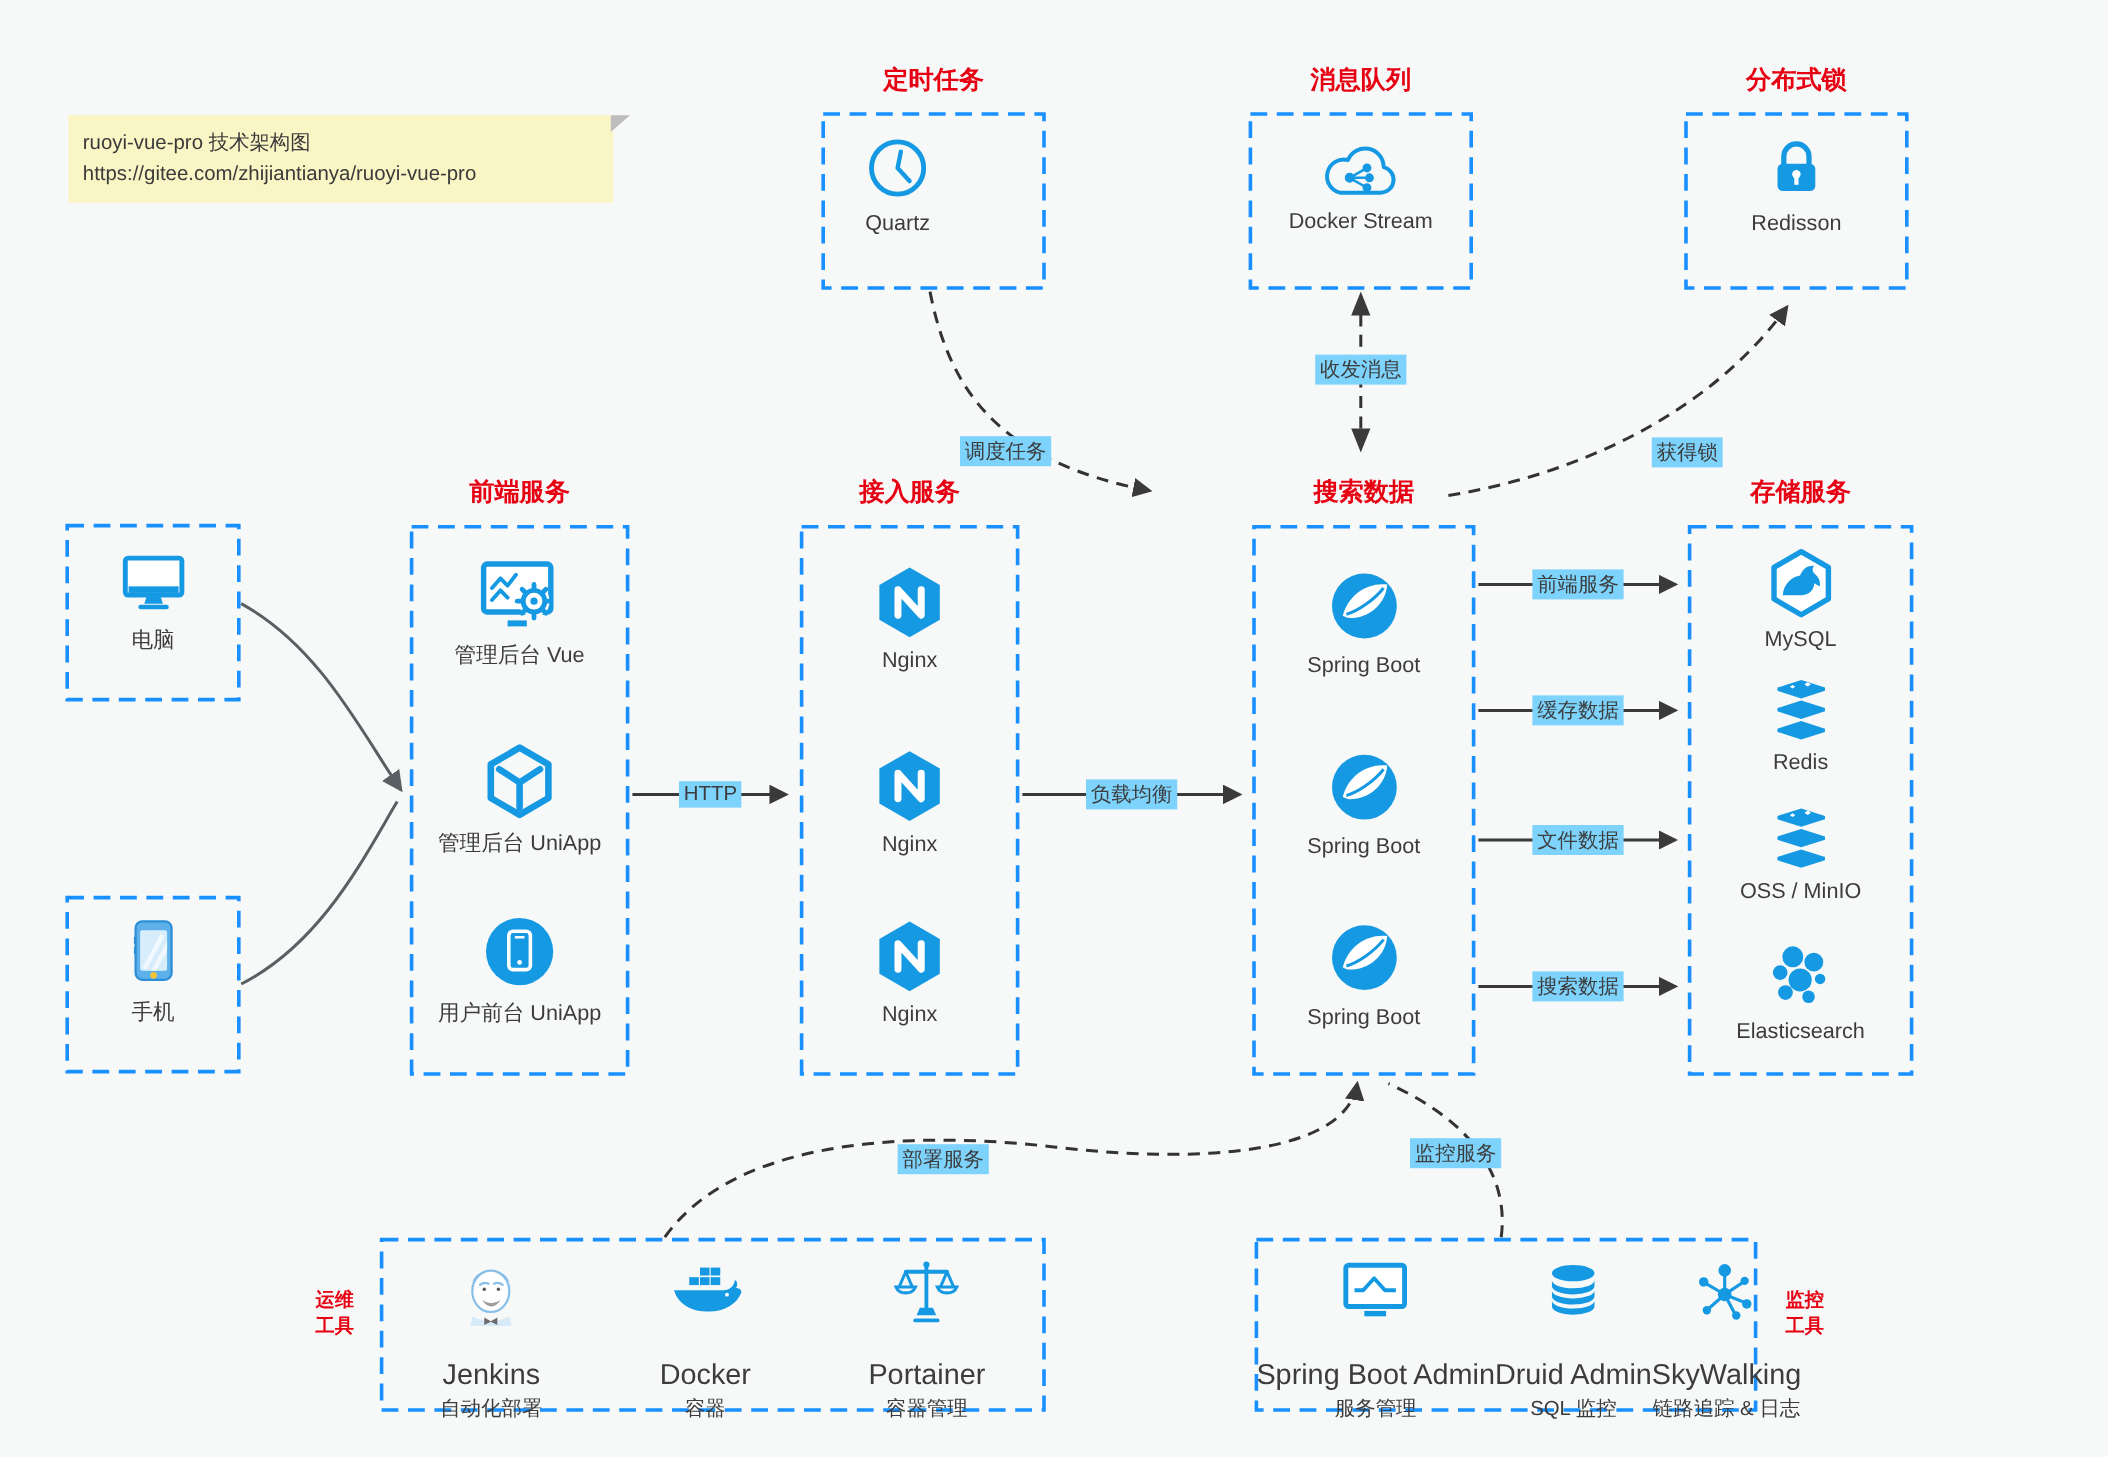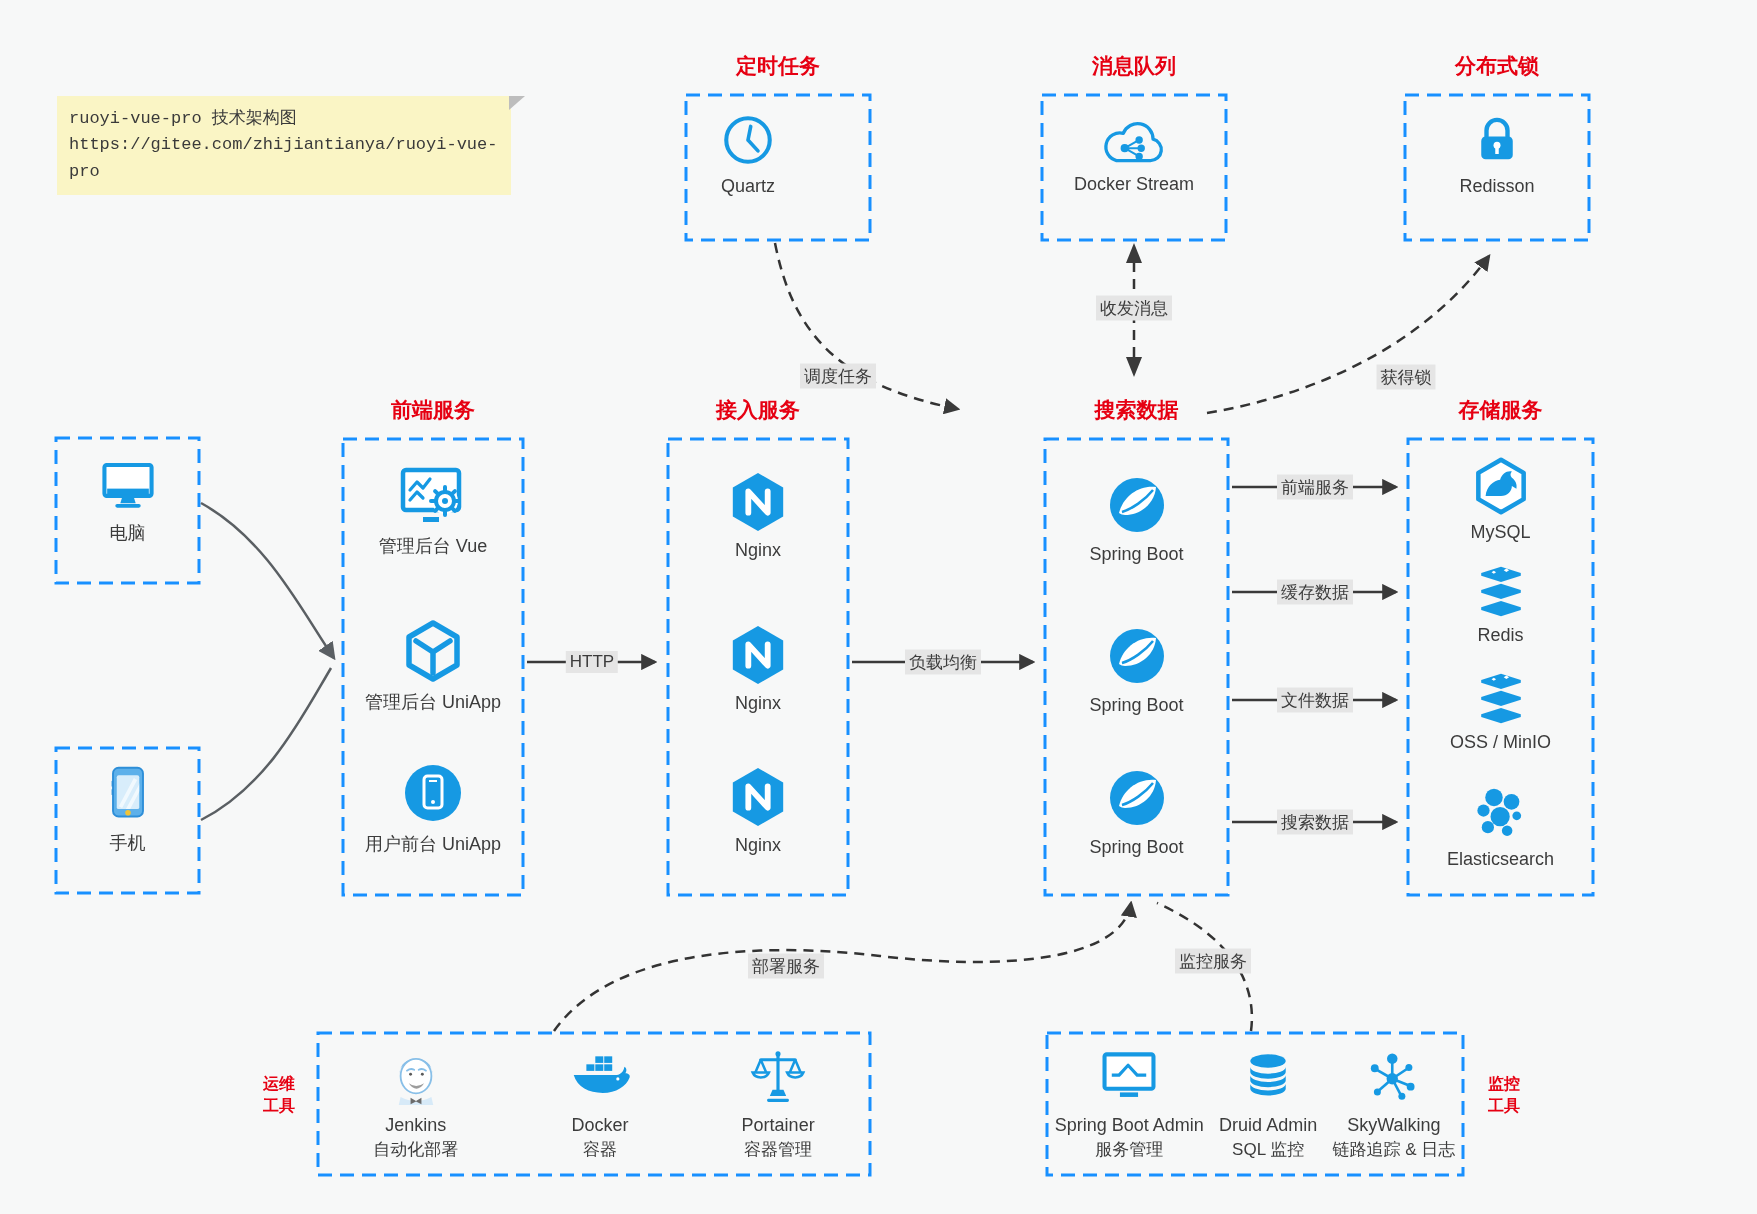--- a/index.html
+++ b/index.html
@@ -1,34 +1,34 @@
 <!DOCTYPE html>
 <html><head>
 <meta charset="utf-8">
 <style>
   html,body{margin:0;padding:0;background:#f7f8f8;}
   .canvas{position:relative;width:1757px;height:1214px;background:#f7f8f8;overflow:hidden;
           font-family:"Liberation Sans","DejaVu Sans",sans-serif;color:#3c3c3c;}
   .overlay{position:absolute;left:0;top:0;z-index:1;}
   .note{position:absolute;left:57px;top:96px;width:430px;background:#faf5c5;padding:10px 12px;
-        z-index:2;font-size:17px;line-height:1.55;color:#3a3a3a;font-family:Liberation Mono, monospace;}
+        z-index:2;font-size:17px;line-height:1.55;color:#3a3a3a;}
   .note-fold{position:absolute;right:-14px;top:0;width:0;height:0;
         border-left:16px solid #bdbdbd;border-bottom:14px solid transparent;}
   .grp-title{position:absolute;z-index:2;text-align:center;color:#e60012;font-weight:bold;font-size:21px;}
   .box{position:absolute;z-index:2;}
   .node{position:absolute;left:0;right:0;display:flex;flex-direction:column;align-items:center;gap:7px;}
   .node-label{font-size:18px;color:#3c3c3c;white-space:nowrap;}
-  .edge-label{position:absolute;z-index:3;transform:translate(-50%,-50%);background:#e5e5e5;
+  .edge-label{position:absolute;z-index:3;transform:translate(-50%,-50%);background:#7dd3fc;
         padding:1px 4px;font-size:17px;color:#3c3c3c;white-space:nowrap;}
   .side-label{position:absolute;z-index:2;color:#e60012;font-weight:bold;font-size:16px;
         line-height:1.35;text-align:center;}
   .tool-row{display:flex;justify-content:space-around;align-items:flex-start;height:100%;padding-top:13px;box-sizing:border-box;}
   .tool{display:flex;flex-direction:column;align-items:center;gap:2px;}
   .tool-icon{height:62px;display:flex;align-items:center;justify-content:center;margin-bottom:4px;}
-  .tool-name{font-size:18px;line-height:1.3;white-space:nowrap;}
+  .tool-name{font-size:24px;line-height:1.3;white-space:nowrap;margin-top:16px;}
   .tool-desc{font-size:17px;line-height:1.3;white-space:nowrap;}
   svg.icon{color:#1699e3;display:block;}
 </style>
 </head>
 <body>
 
 <div class="canvas">
 
   <svg class="overlay" width="1757" height="1214" viewBox="0 0 1757 1214">
     <defs>

